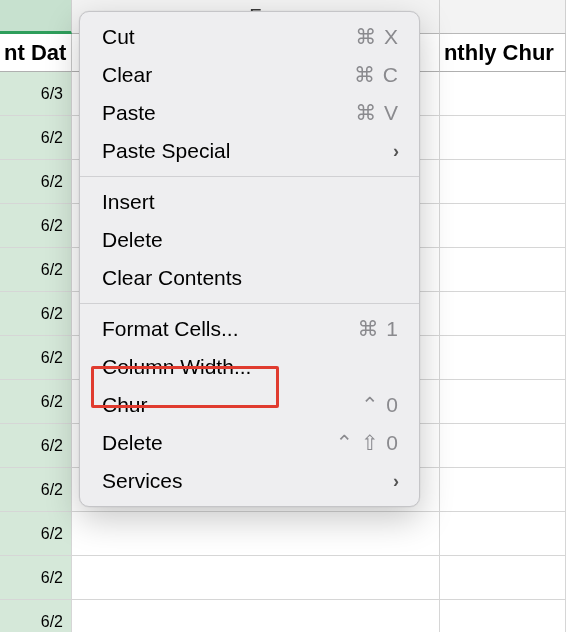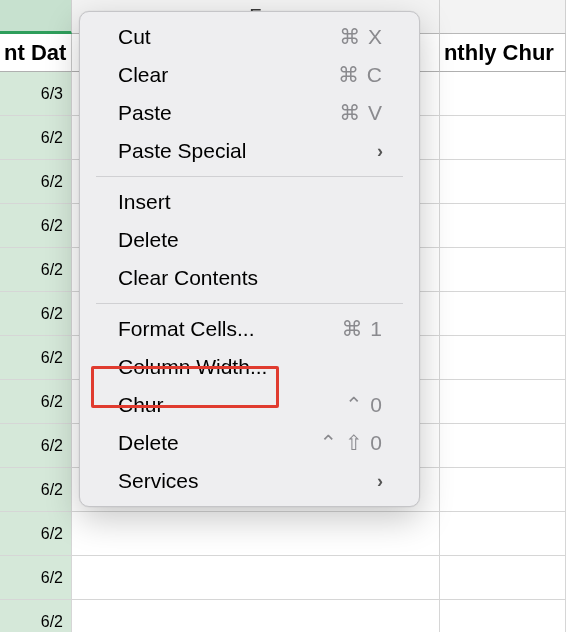--- a/index.html
+++ b/index.html
@@ -100,21 +100,21 @@
   
   .context-menu {
     position: absolute;
     top: 11px;
     left: 79px;
     width: 341px;
     background: #eeeef0;
     border: 1px solid #c5c5c8;
     border-radius: 10px;
     box-shadow: 0 12px 34px rgba(0,0,0,0.22), 0 0 0 0.5px rgba(0,0,0,0.05);
-    padding: 6px 16px;
+    padding: 6px 0;
     font-size: 21px;
   }
   .menu-item {
     display: flex;
     align-items: center;
     height: 38px;
     padding: 0 20px 0 22px;
     color: #000;
     cursor: default;
   }

